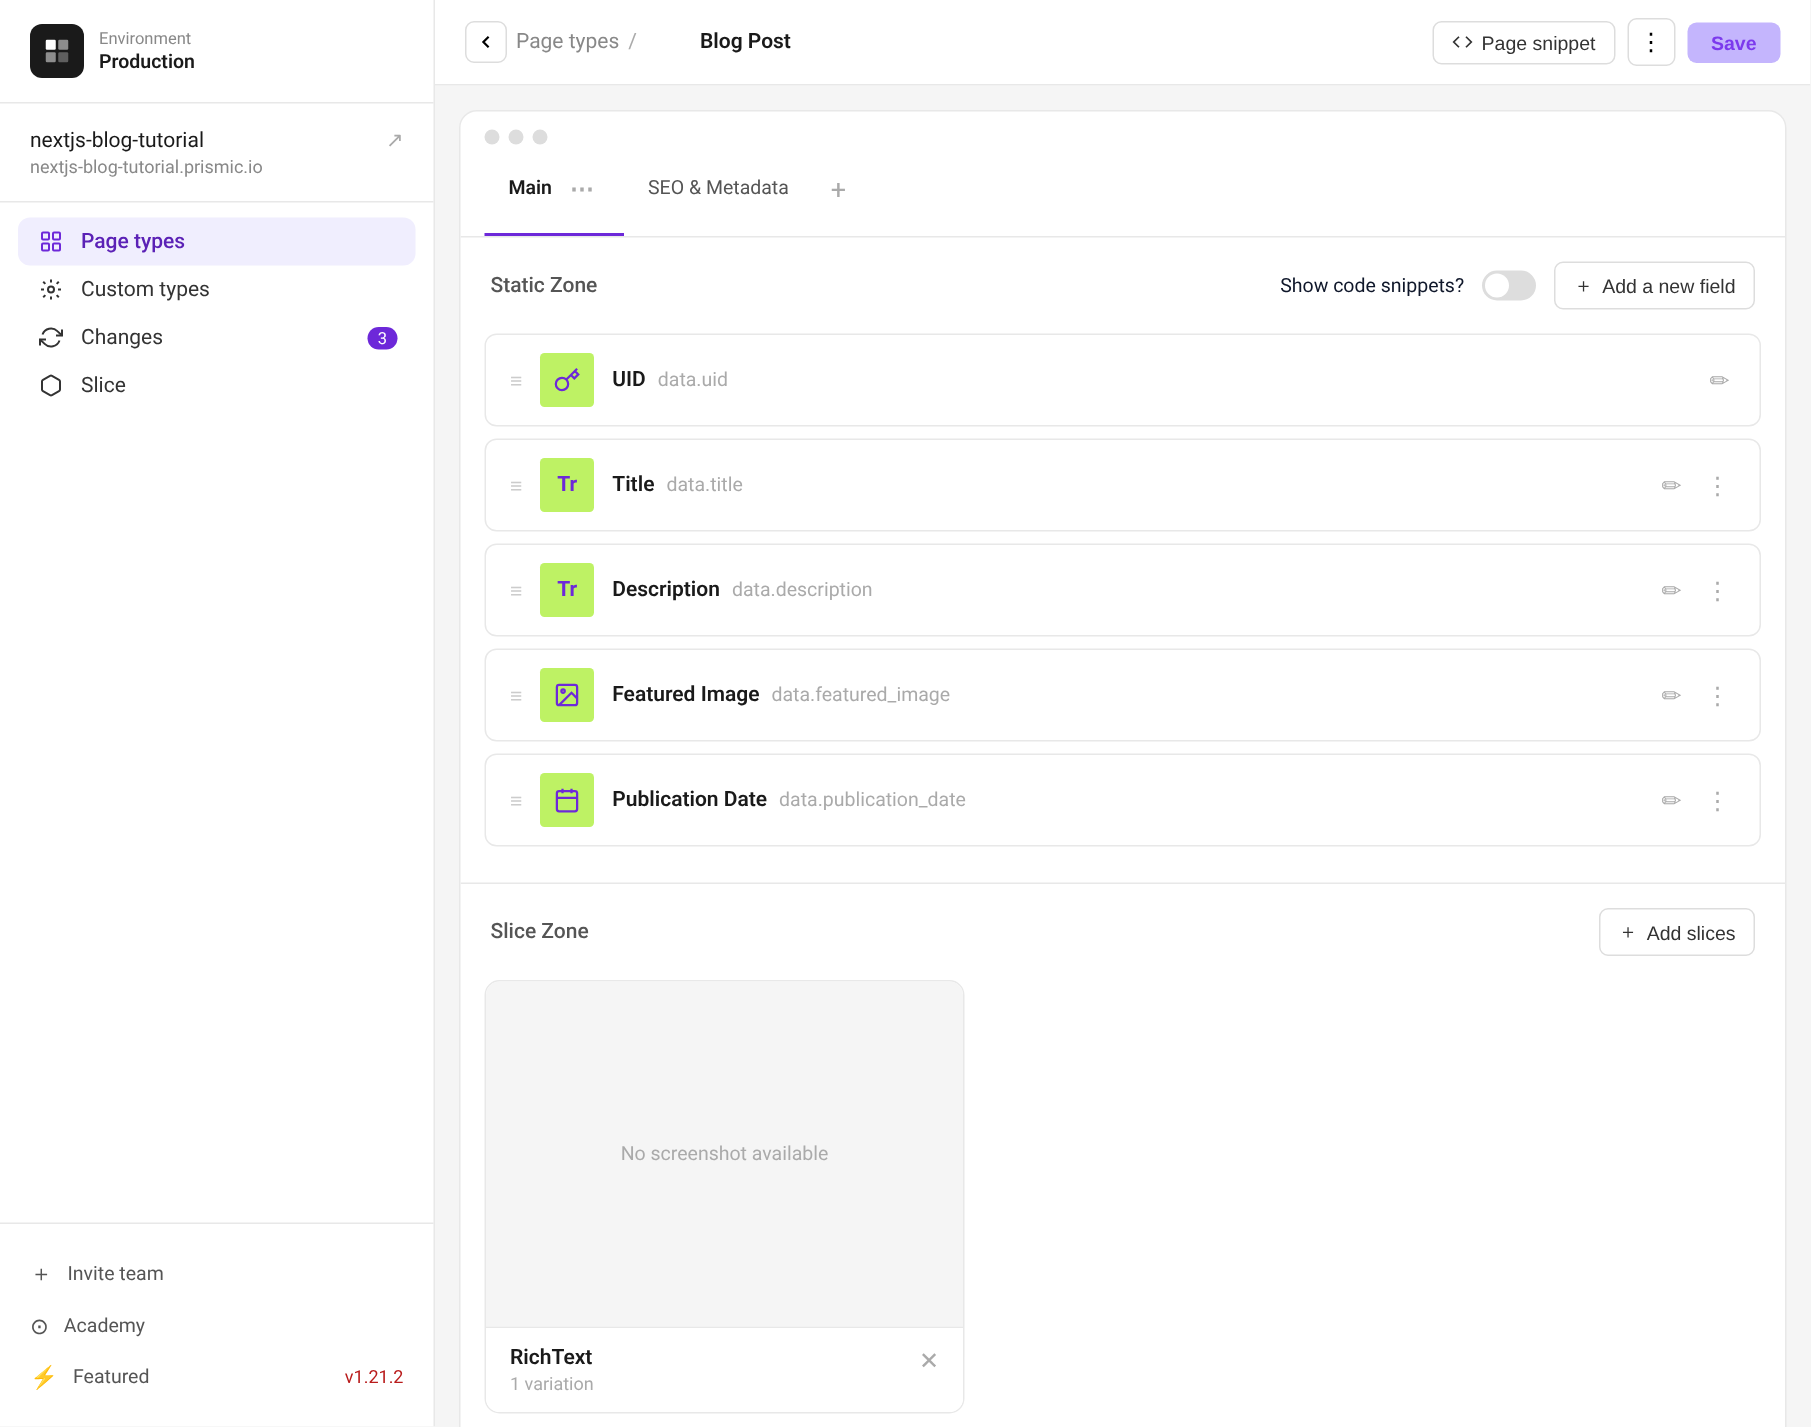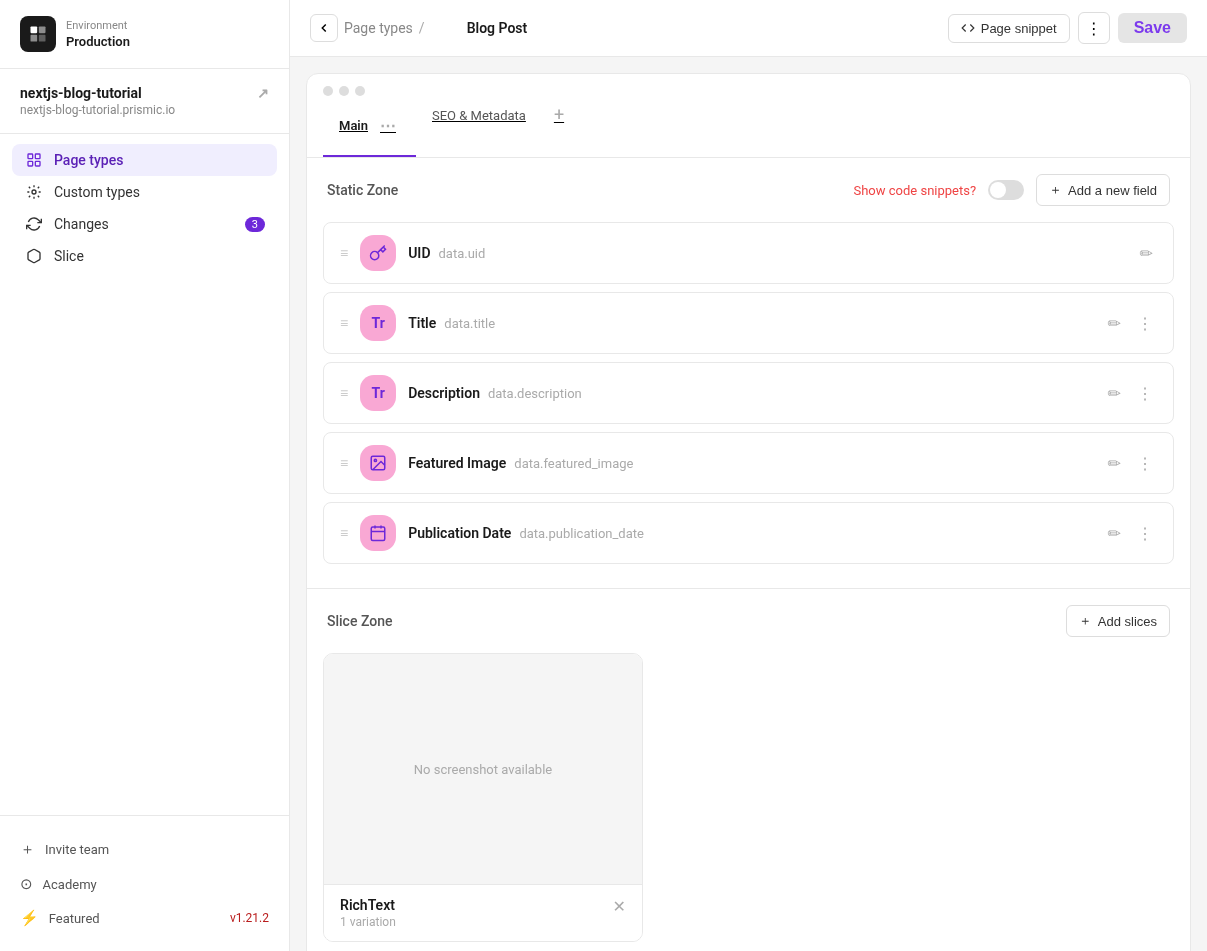--- a/index.html
+++ b/index.html
@@ -42,21 +42,21 @@
     .env-row {
       display: flex;
       align-items: center;
     }
     .project-section {
       padding: 16px 20px;
       border-bottom: 1px solid #e8e8e8;
     }
     .project-name {
       font-size: 14px;
-      font-weight: 700;
+      font-weight: 400;
       color: #1a1a1a;
       display: flex;
       align-items: flex-end;
       justify-content: space-between;
       gap: 40px;
     }
     .project-url {
       font-size: 12px;
       color: #888;
       margin-top: 2px;
@@ -182,26 +182,26 @@
       border-radius: 6px;
       width: 32px;
       height: 32px;
       display: flex;
       align-items: center;
       justify-content: center;
       cursor: pointer;
       font-size: 16px;
     }
     .btn-save {
-      background: #e5e5e5;
+      background: #c4b5fd;
       color: #7c3aed;
       border: none;
       border-radius: 6px;
       padding: 6px 16px;
-      font-size: 16px;
+      font-size: 13px;
       font-weight: 600;
       cursor: pointer;
     }
 
     
     .content-area {
       flex: 1;
       overflow-y: auto;
       padding: 16px;
     }
@@ -221,24 +221,23 @@
     .dot {
       width: 10px;
       height: 10px;
       border-radius: 50%;
       background: #ddd;
     }
 
     
     .tabs-row {
       display: flex;
-      align-items: flex-start;
+      align-items: center;
       border-bottom: 1px solid #e8e8e8;
       padding: 0 16px;
-      text-decoration: underline;
     }
     .tab {
       padding: 12px 16px;
       font-size: 13px;
       color: #555;
       cursor: pointer;
       border-bottom: 2px solid transparent;
       display: flex;
       align-items: center;
       gap: 8px;
@@ -273,21 +272,21 @@
       color: #555;
       font-weight: 500;
     }
     .zone-actions {
       display: flex;
       align-items: center;
       gap: 12px;
     }
     .show-code-label {
       font-size: 13px;
-      color: #ef4444;
+      color: #0f172a;
     }
     .toggle {
       width: 36px;
       height: 20px;
       background: #ddd;
       border-radius: 10px;
       position: relative;
       cursor: pointer;
     }
     .toggle::after {
@@ -332,22 +331,22 @@
     }
     .drag-handle {
       color: #ccc;
       font-size: 14px;
       margin-right: 12px;
       cursor: grab;
     }
     .field-icon {
       width: 36px;
       height: 36px;
-      background: #f9a8d4;
-      border-radius: 14px;
+      background: #bef264;
+      border-radius: 3px;
       display: flex;
       align-items: center;
       justify-content: center;
       margin-right: 12px;
       flex-shrink: 0;
     }
     .field-icon svg, .field-icon span {
       color: #6d28d9;
       font-size: 16px;
     }

